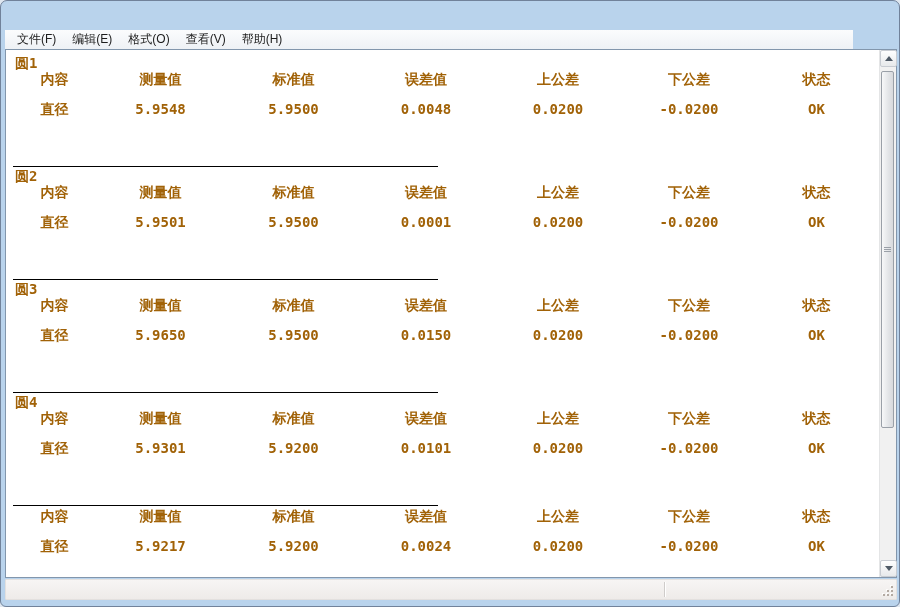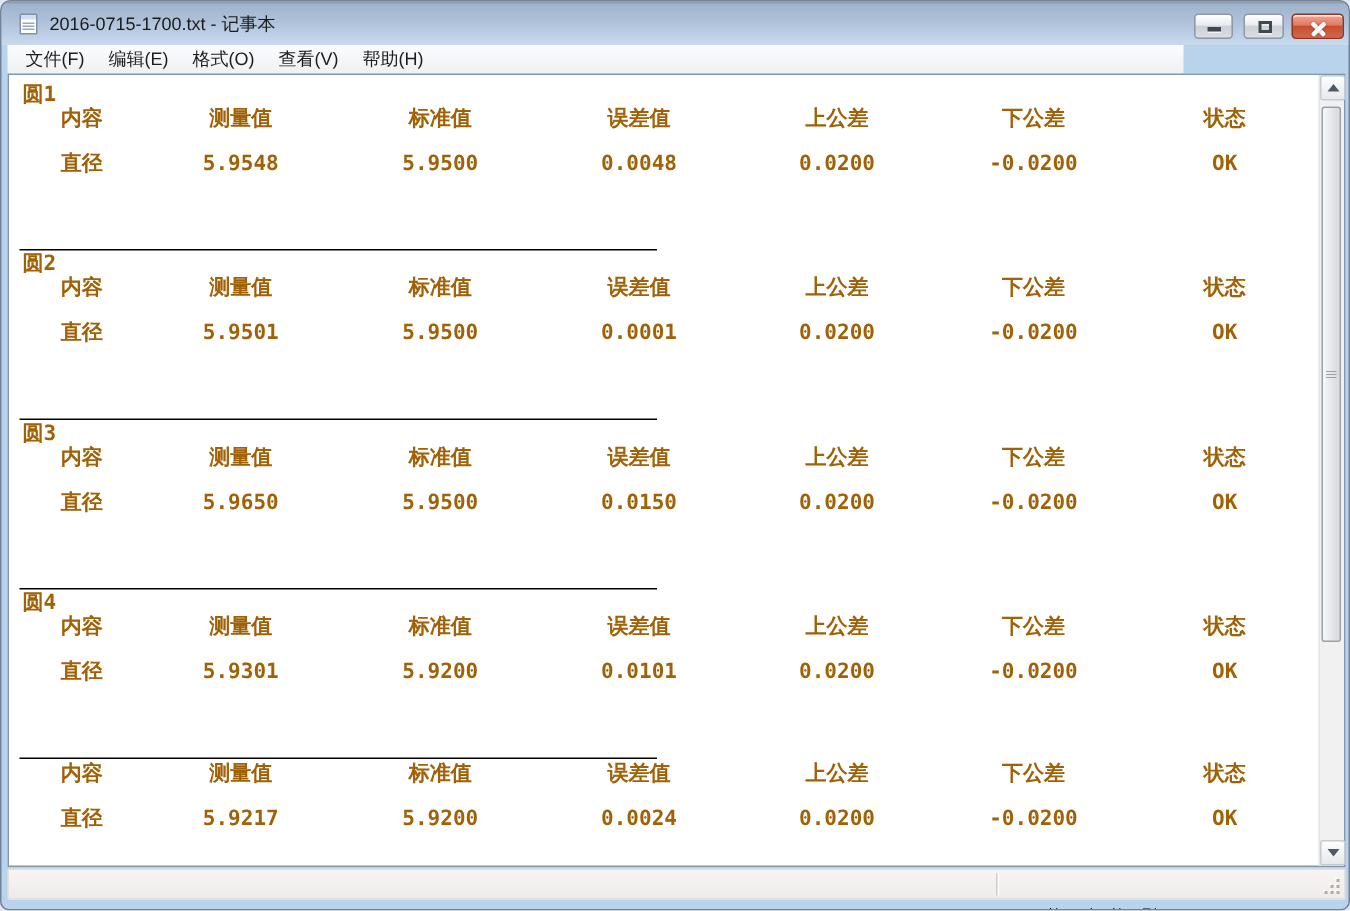--- a/index.html
+++ b/index.html
@@ -49,21 +49,21 @@
   .glyph-close { position:absolute; left:11px; top:3px; width:12px; height:11px; }
   .glyph-close::before, .glyph-close::after {
     content:""; position:absolute; left:0; top:4.5px; width:12px; height:2.6px;
     background:#ffffff; border-radius:1px; box-shadow:0 0 1px rgba(60,0,0,.6);
   }
   .glyph-close::before { transform:rotate(45deg); }
   .glyph-close::after  { transform:rotate(-45deg); }
 
   
   .menubar {
-    position:absolute; top:29px; left:4px; width:784px; height:19px;
+    position:absolute; top:29px; left:4px; width:848px; height:19px;
     background:linear-gradient(#fbfcfd, #eef1f5);
     display:flex; align-items:center; padding-left:4px;
   }
   .menu-item {
     font-size:12px; color:#1d1d1d; padding:0 8px; height:19px; line-height:19px;
     white-space:nowrap; cursor:default;
   }
 
   
   .textarea {
@@ -125,40 +125,20 @@
     position:absolute; width:2px; height:2px; background:#b3aaa2; box-shadow:-1px -1px 0 #fdfcfb;
   }
   .g1 { right:0; bottom:0; } .g2 { right:4px; bottom:0; } .g3 { right:0; bottom:4px; }
   .g4 { right:8px; bottom:0; } .g5 { right:4px; bottom:4px; } .g6 { right:0; bottom:8px; }
 </style>
 </head>
 <body>
 
 <div class="window">
 
-  <div class="titlebar">
-    <div class="app-icon">
-      <div class="page"></div>
-      <div class="line l1"></div>
-      <div class="line l2"></div>
-      <div class="line l3"></div>
-    </div>
-    <div class="window-title">2016-0715-1700.txt - 记事本</div>
-    <div class="caption-buttons">
-      <div class="cap-btn btn-min">
-        <span class="glyph-min"></span>
-      </div>
-      <div class="cap-btn btn-max">
-        <span class="glyph-restore"></span>
-      </div>
-      <div class="cap-btn btn-close">
-        <span class="glyph-close"></span>
-      </div>
-    </div>
-  </div>
 
   <div class="menubar">
     <div class="menu-item">文件(F)</div>
     <div class="menu-item">编辑(E)</div>
     <div class="menu-item">格式(O)</div>
     <div class="menu-item">查看(V)</div>
     <div class="menu-item">帮助(H)</div>
   </div>
 
   <div class="textarea">

